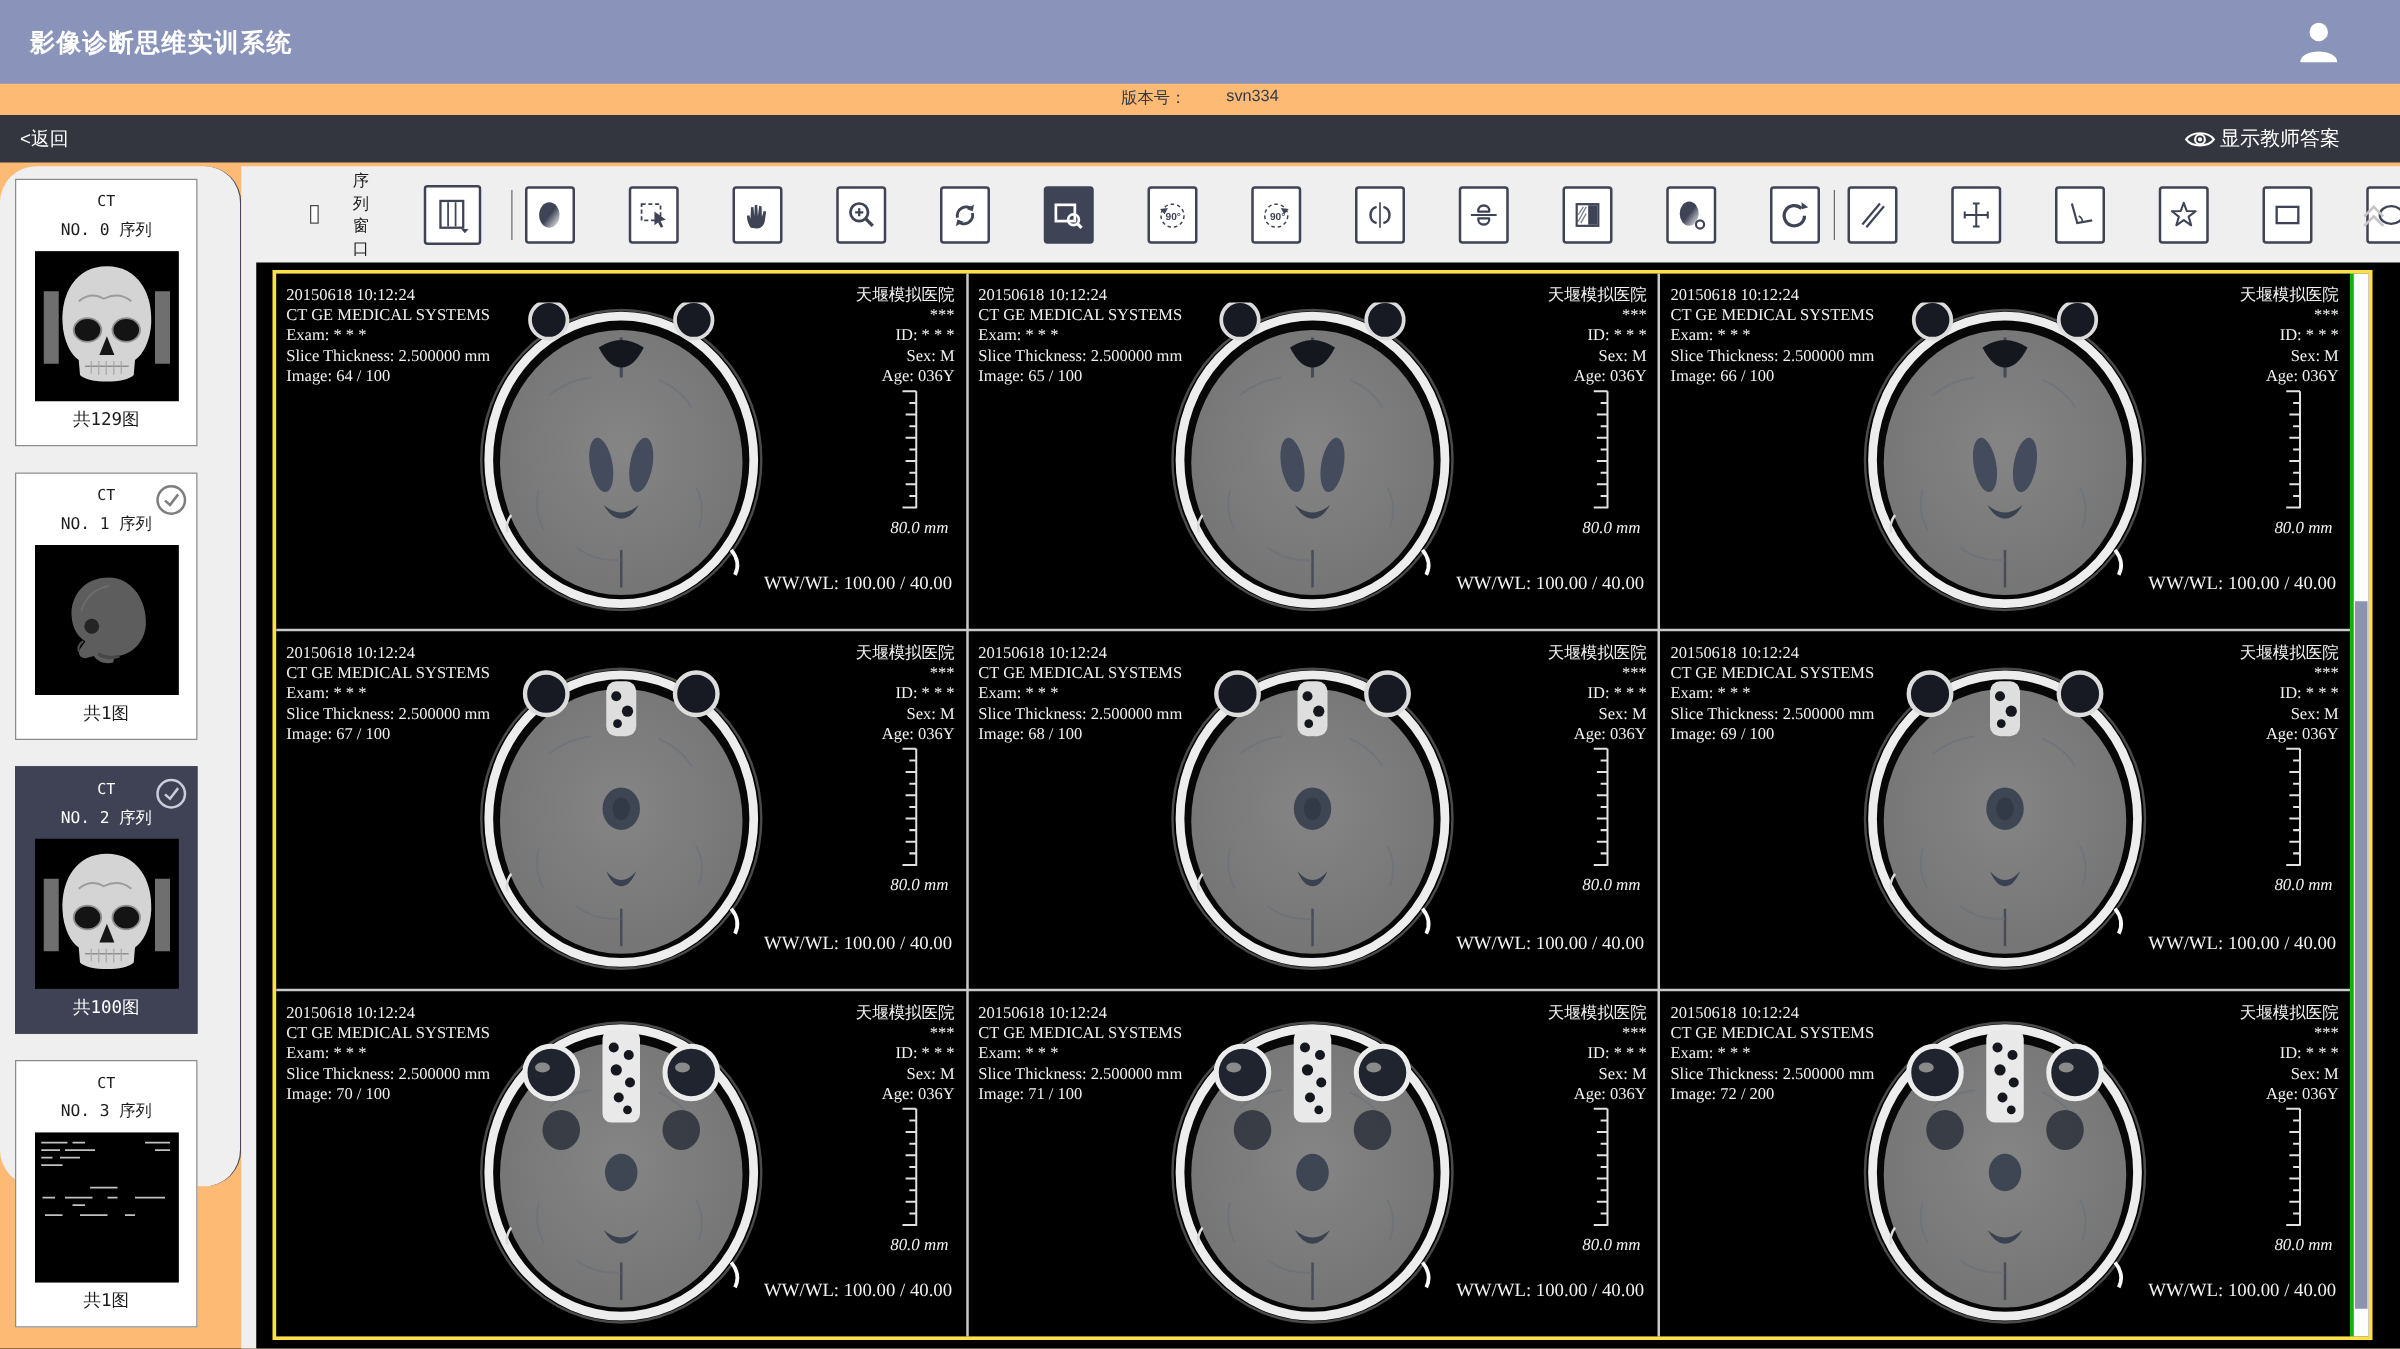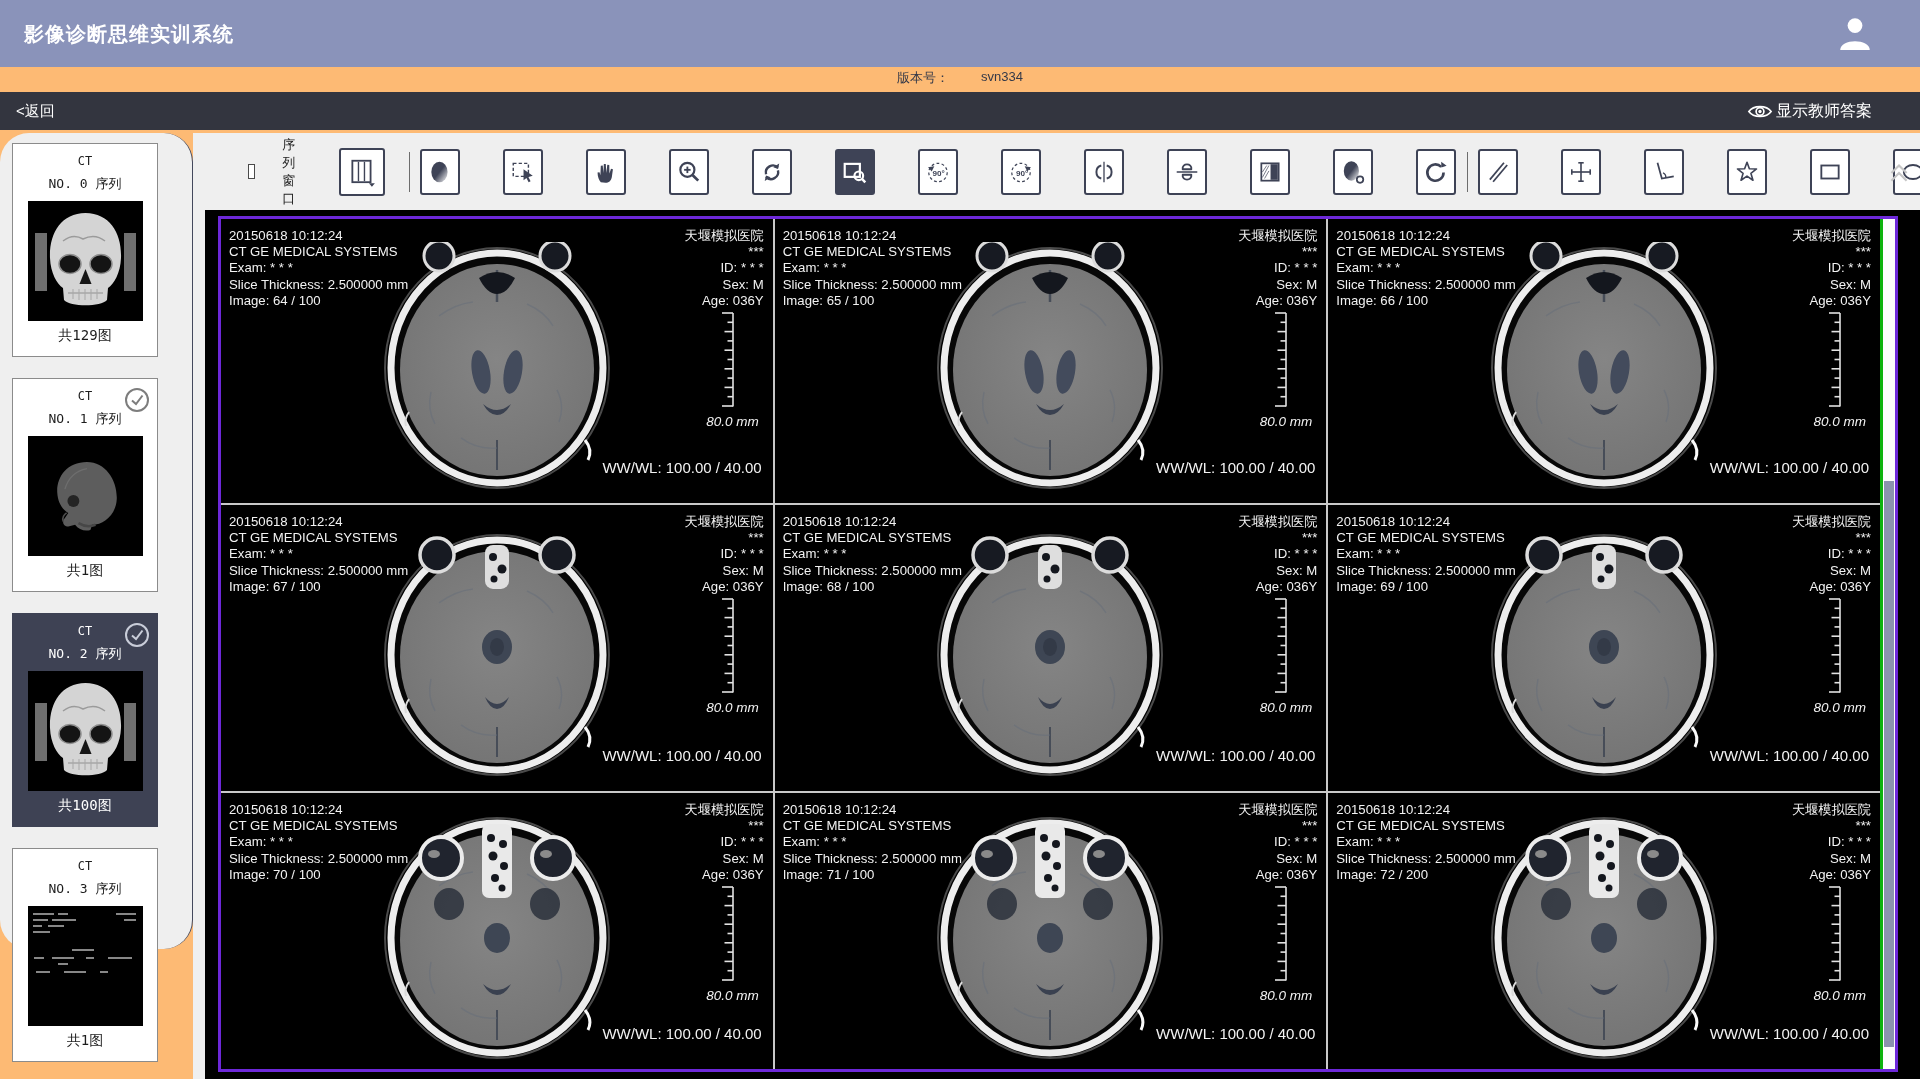--- a/index.html
+++ b/index.html
@@ -49,22 +49,22 @@
     display:flex;align-items:center;justify-content:center;margin-right:5px;box-sizing:border-box;cursor:pointer;flex:none;}
   .tbtn.active{background:#3e4356;}
   .tbtn.disabled{border-color:#a9aeb6;}
   .layoutbtn{width:46px;height:48px;margin-right:18px;}
   .vsep{width:1px;height:40px;background:#6d6d6d;margin:0 10px 0 6px;flex:none;}
   .tgroup{display:flex;align-items:flex-end;gap:38px;}
   .collapse{position:absolute;right:8px;top:26px;width:26px;height:26px;cursor:pointer;}
 
   
   .viewerblack{position:absolute;left:12px;top:77px;right:0;bottom:0;background:#000;}
-  .gridwrap{position:absolute;left:13px;top:6px;width:1680px;height:856px;border:3px solid #6d28d9;
-    box-sizing:border-box;display:flex;background:#000;}
+  .gridwrap{position:absolute;left:13px;top:6px;width:1680px;height:856px;border:3px solid #fde047;
+    box-sizing:border-box;display:flex;background:#000;font-family:Liberation Serif, serif;}
   .cells{flex:1;display:grid;grid-template-columns:1fr 1fr 1fr;grid-template-rows:284px 286px 1fr;
     gap:2px;background:#c9c9c9;}
   .cell{background:#000;position:relative;overflow:hidden;color:#f2f2f2;font-size:13.2px;}
   .vtrack{width:12px;background:#fdfdfd;border-left:3px solid #0db30d;position:relative;box-sizing:content-box;}
   .vthumb{position:absolute;left:1px;top:262px;width:10px;height:566px;background:#8b93ae;}
   .ol{position:absolute;line-height:16.2px;}
   .tl{left:8px;top:9px;text-align:left;}
   .tr{right:9px;top:9px;text-align:right;}
   .brain{position:absolute;left:50%;top:50%;transform:translate(-50%,-48%);width:232px;height:248px;}
   .rulerbox{position:absolute;right:38px;top:92px;}

